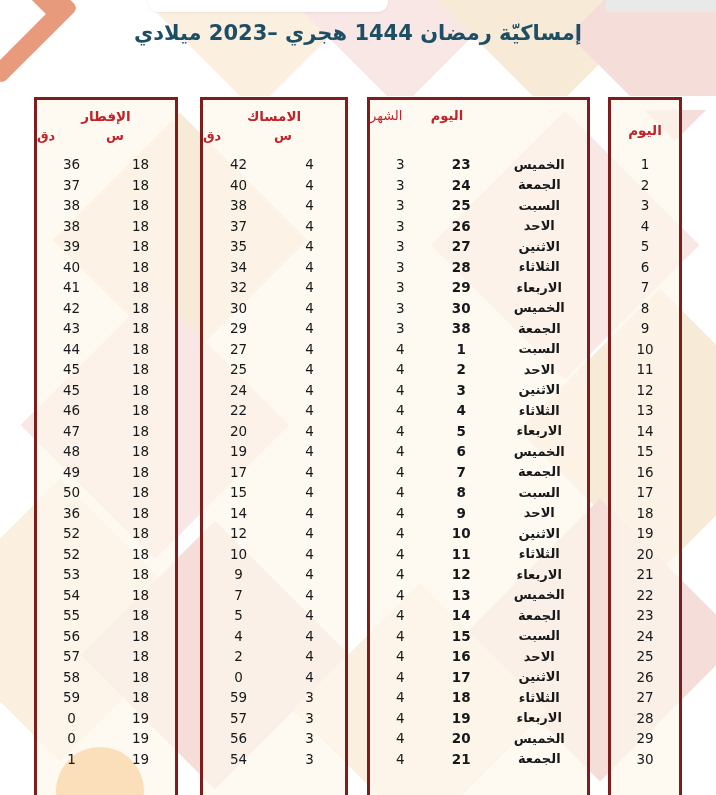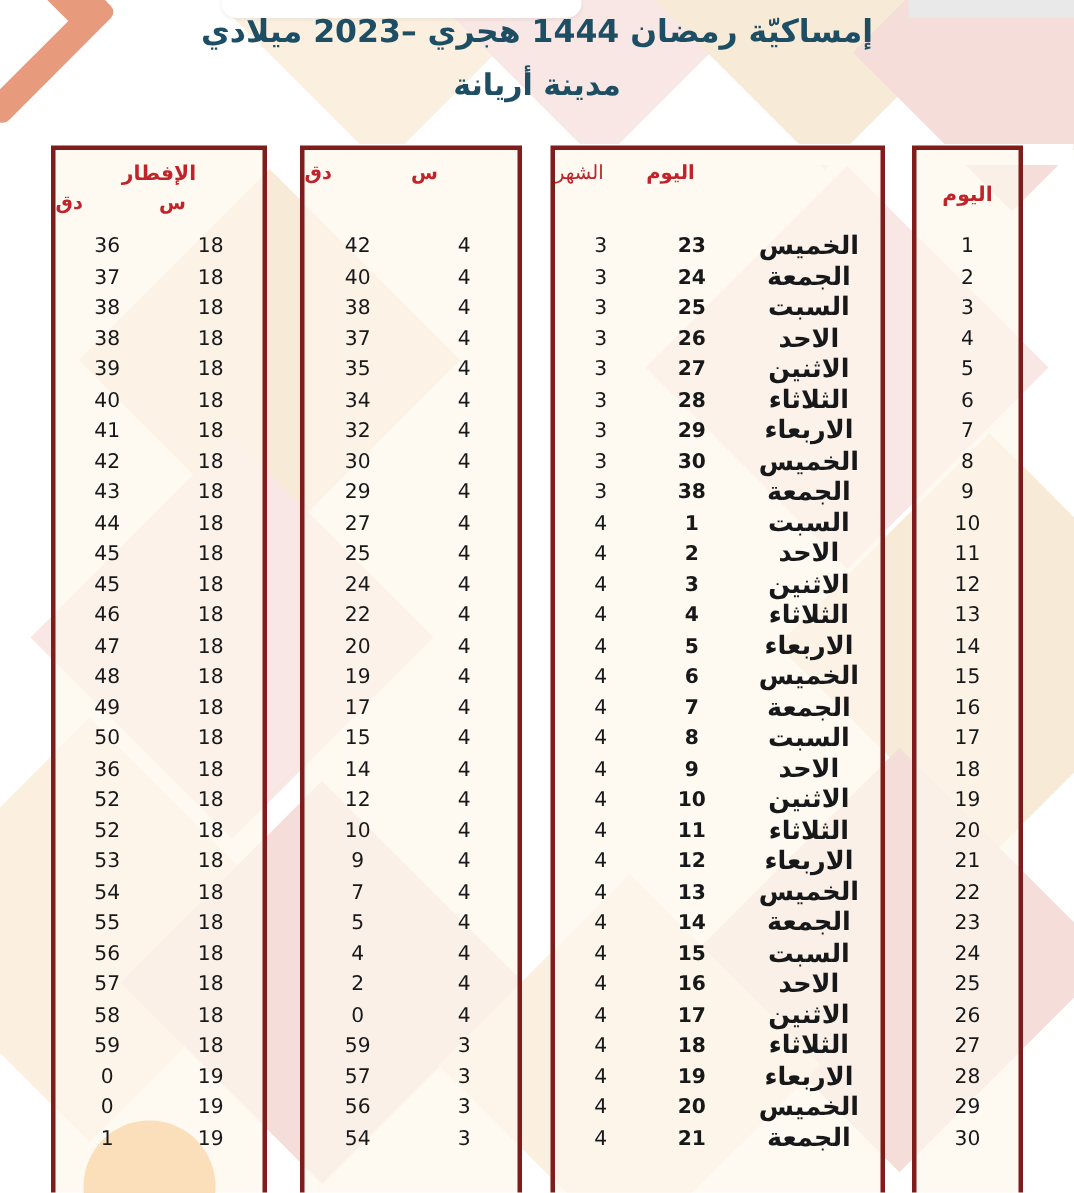--- a/index.html
+++ b/index.html
@@ -59,21 +59,21 @@
   #top-right-grey {
     right: -10px; top: -14px;
     width: 120px; height: 26px;
     background: #e9e9ea;
   }
 
   
   #page-header {
     position: relative;
     z-index: 2;
-    padding-top: 6px;
+    padding-top: 18px;
     text-align: center;
   }
   #title-line1 {
     font-size: 21px;
     font-weight: bold;
     color: #1d4e63;
     line-height: 1.5;
     letter-spacing: 0;
   }
   #title-line2 {
@@ -138,21 +138,21 @@
     align-items: center;
     font-size: 13.5px;
     color: #16181a;
   }
   .trow > div { text-align: center; }
 
   
   .c-hr  { width: 50%; }
   .c-min { width: 50%; }
 
-  .d-name  { width: 44%; font-weight: bold; font-size: 17px; }
+  .d-name  { width: 44%; font-weight: bold; font-size: 13px; }
   .d-day   { width: 28%; font-weight: bold; }
   .d-month { width: 28%; font-weight: normal; }
 
   .c-full { width: 100%; }
 </style>
 </head>
 <body>
 
 <div id="bg-decor">
   <div class="shape sh-beige" style="left:180px; top:-70px;  width:150px; height:150px; transform:rotate(45deg);"></div>
@@ -174,21 +174,20 @@
 
   <div id="top-white-bar" class="shape"></div>
   <div id="top-right-grey" class="shape"></div>
   <div id="corner-salmon" class="shape"></div>
   <div id="corner-salmon-cut" class="shape"></div>
   <div id="corner-circle" class="shape"></div>
 </div>
 
 <div id="page-header">
   <div id="title-line1">إمساكيّة رمضان 1444 هجري –2023 ميلادي</div>
-  <div id="title-line2">مدينة أريانة</div>
 </div>
 
 <div id="tables-row">
 
   <div class="tbl" id="tbl-day">
     <div class="thead">
       <div class="th-main" style="padding-top:14px;">اليوم</div>
     </div>
     <div class="tbody" id="body-day">
         <div class="trow">
@@ -441,20 +440,21 @@
         <div class="trow">
           <div class="d-name">الجمعة</div>
           <div class="d-day">21</div>
           <div class="d-month">4</div>
         </div>
       </div>
   </div>
 
   <div class="tbl" id="tbl-imsak">
     <div class="thead">
+      <div class="th-main">الامساك</div>
       <div class="th-sub-row">
         <div class="c-hr">س</div>
         <div class="c-min">دق</div>
       </div>
     </div>
     <div class="tbody" id="body-imsak">
         <div class="trow">
           <div class="c-hr">4</div>
           <div class="c-min">42</div>
         </div>

